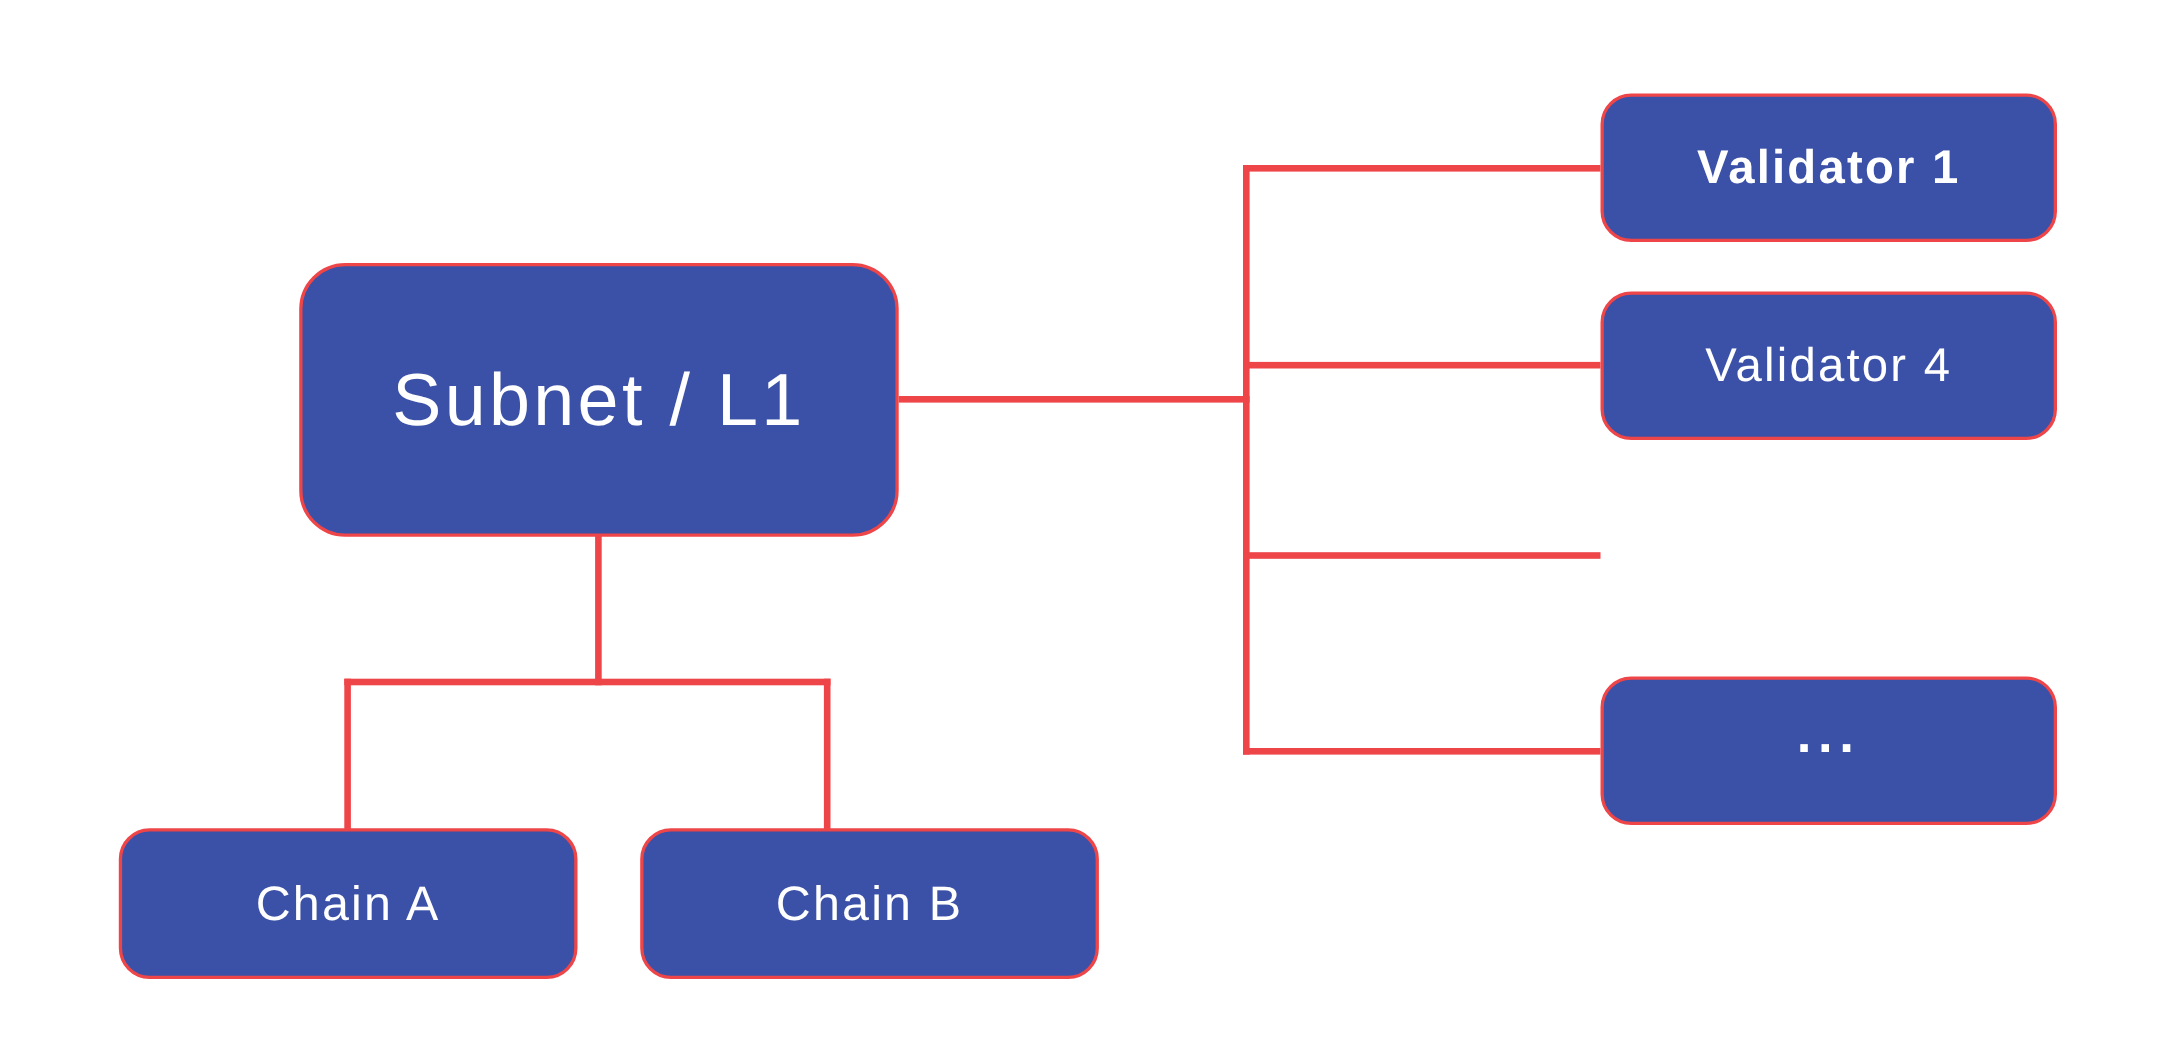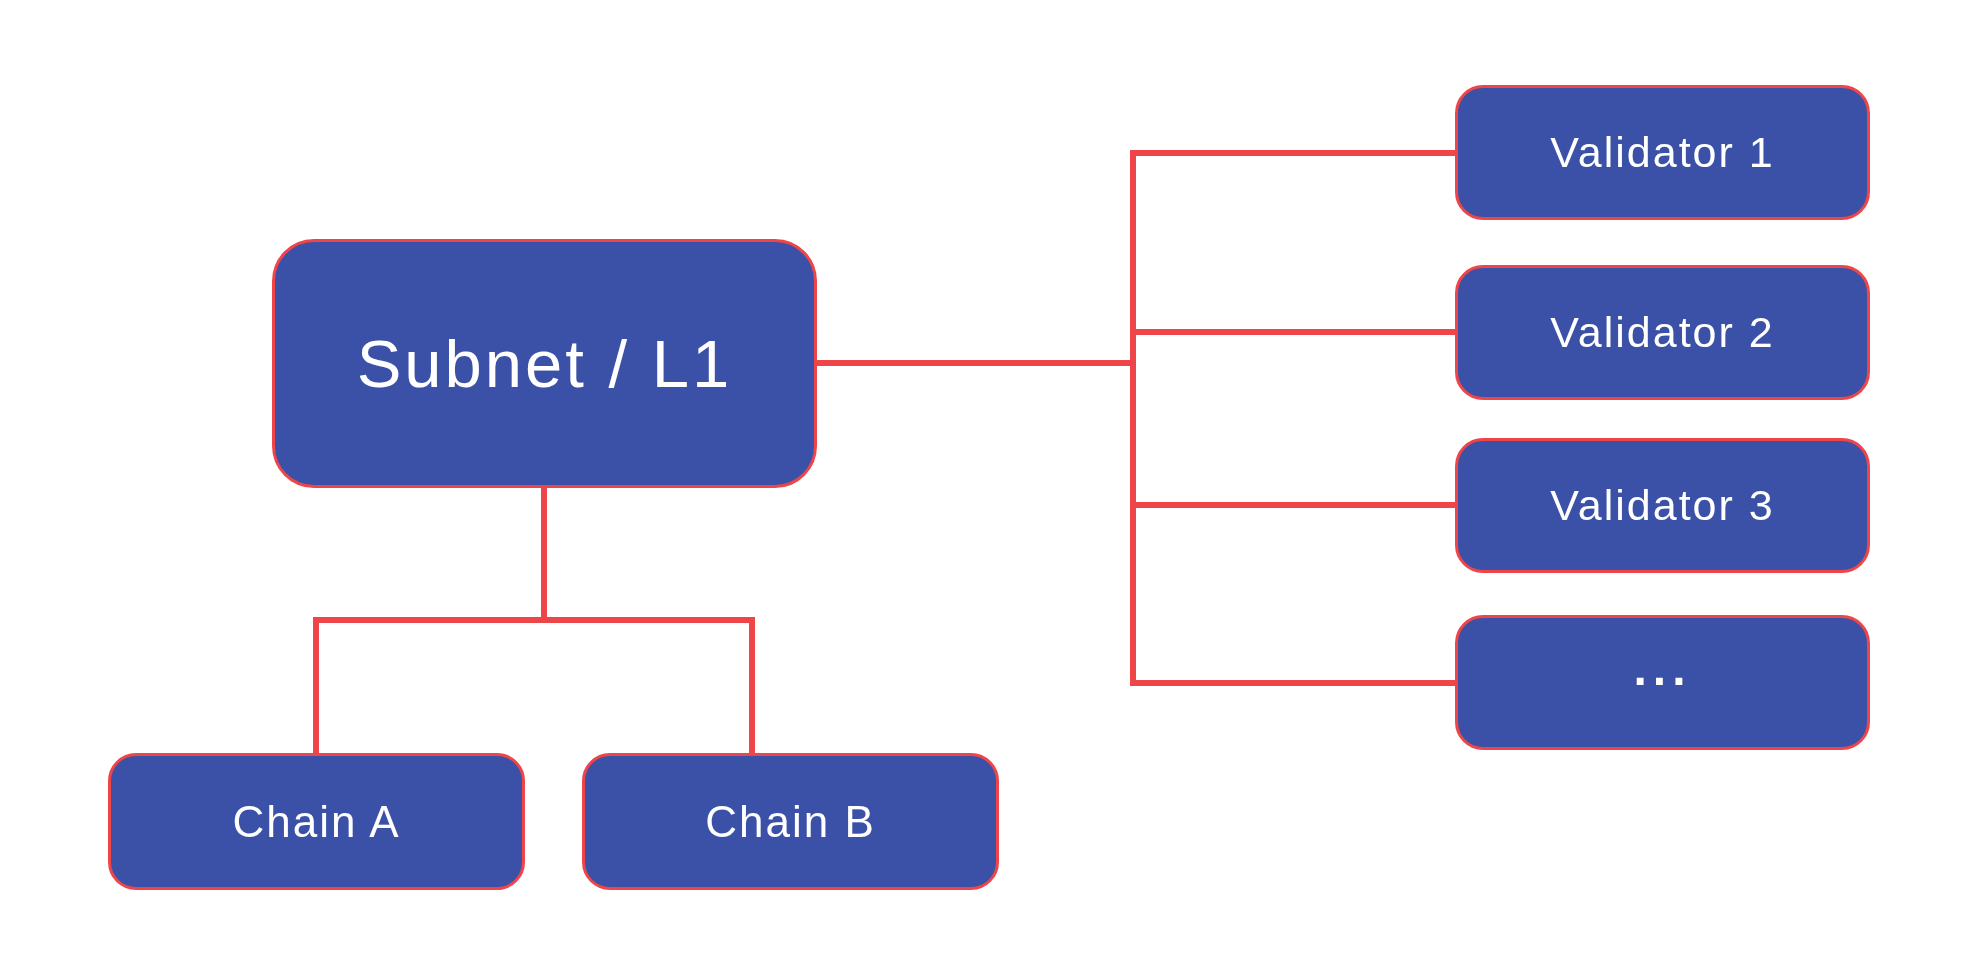--- a/index.html
+++ b/index.html
@@ -50,21 +50,21 @@
   }
   .node-chain-a { left: 108px; text-align: right; }
   .node-chain-b { left: 582px; align-items: center; }
   .node-validator {
     left: 1455px;
     width: 415px; height: 135px;
     border-radius: 28px;
     font-size: 43px;
     letter-spacing: 2px;
   }
-  .node-validator-1 { top: 85px; }
+  .node-validator-1 { top: 85px; font-weight: bold; }
   .node-validator-2 { top: 265px; }
   .node-validator-3 { top: 438px; }
   .node-validator-more { top: 615px; }
   
   .node-validator-more .label {
     font-weight: bold;
     font-size: 48px;
     letter-spacing: 6px;
     transform: translateY(-26%);
   }
@@ -95,24 +95,21 @@
 
   <div class="node node-chain node-chain-b">
     <span class="label">Chain B</span>
   </div>
 
   <div class="node node-validator node-validator-1">
     <span class="label">Validator 1</span>
   </div>
 
   <div class="node node-validator node-validator-2">
-    <span class="label">Validator 2</span>
+    <span class="label">Validator 4</span>
   </div>
 
-  <div class="node node-validator node-validator-3">
-    <span class="label">Validator 3</span>
-  </div>
 
   <div class="node node-validator node-validator-more">
     <span class="label">...</span>
   </div>
 
 </div>
 
 </body></html>

